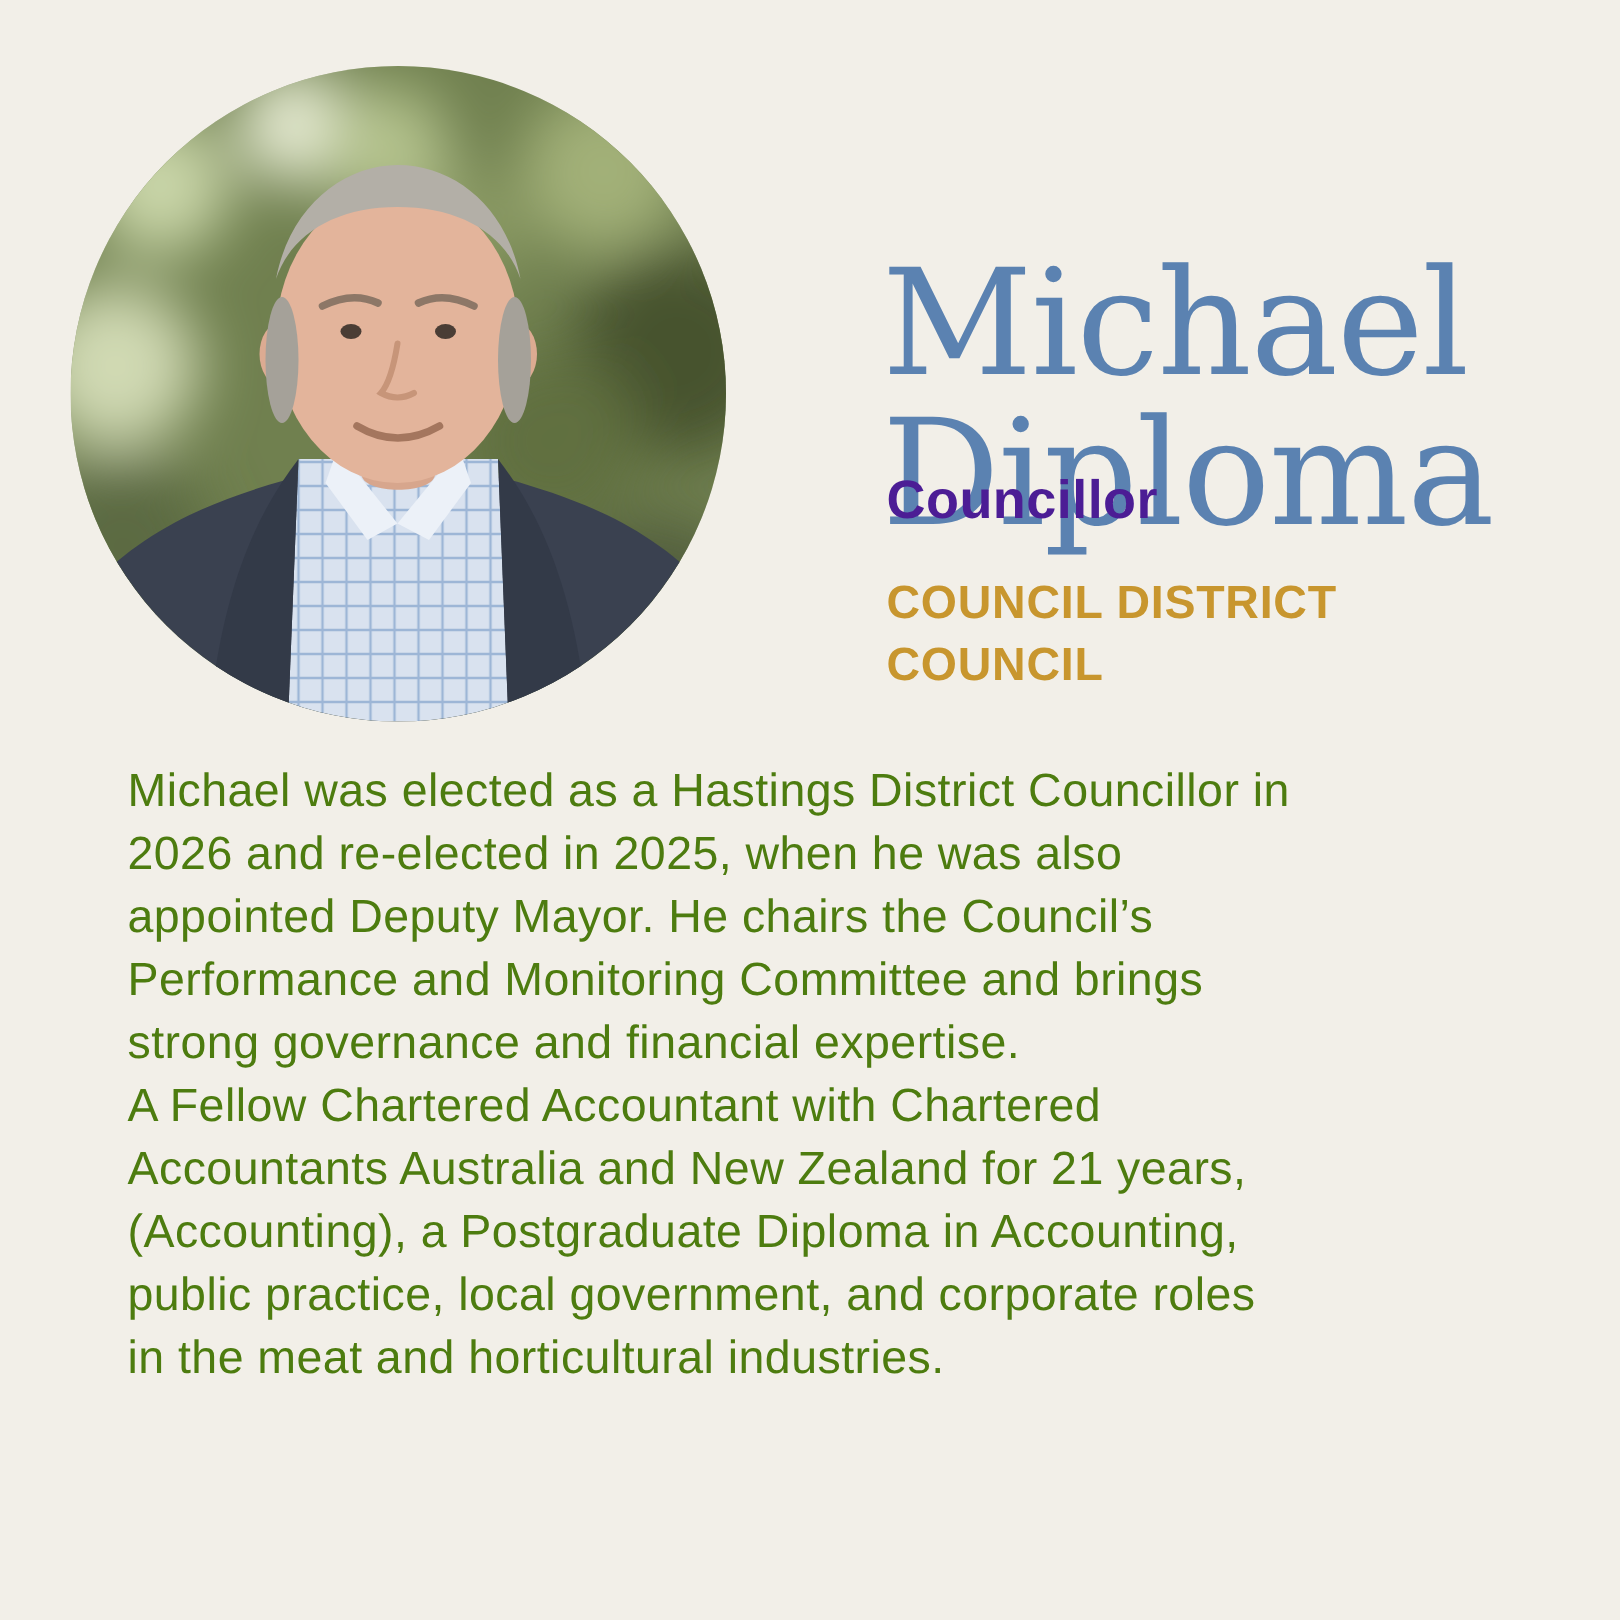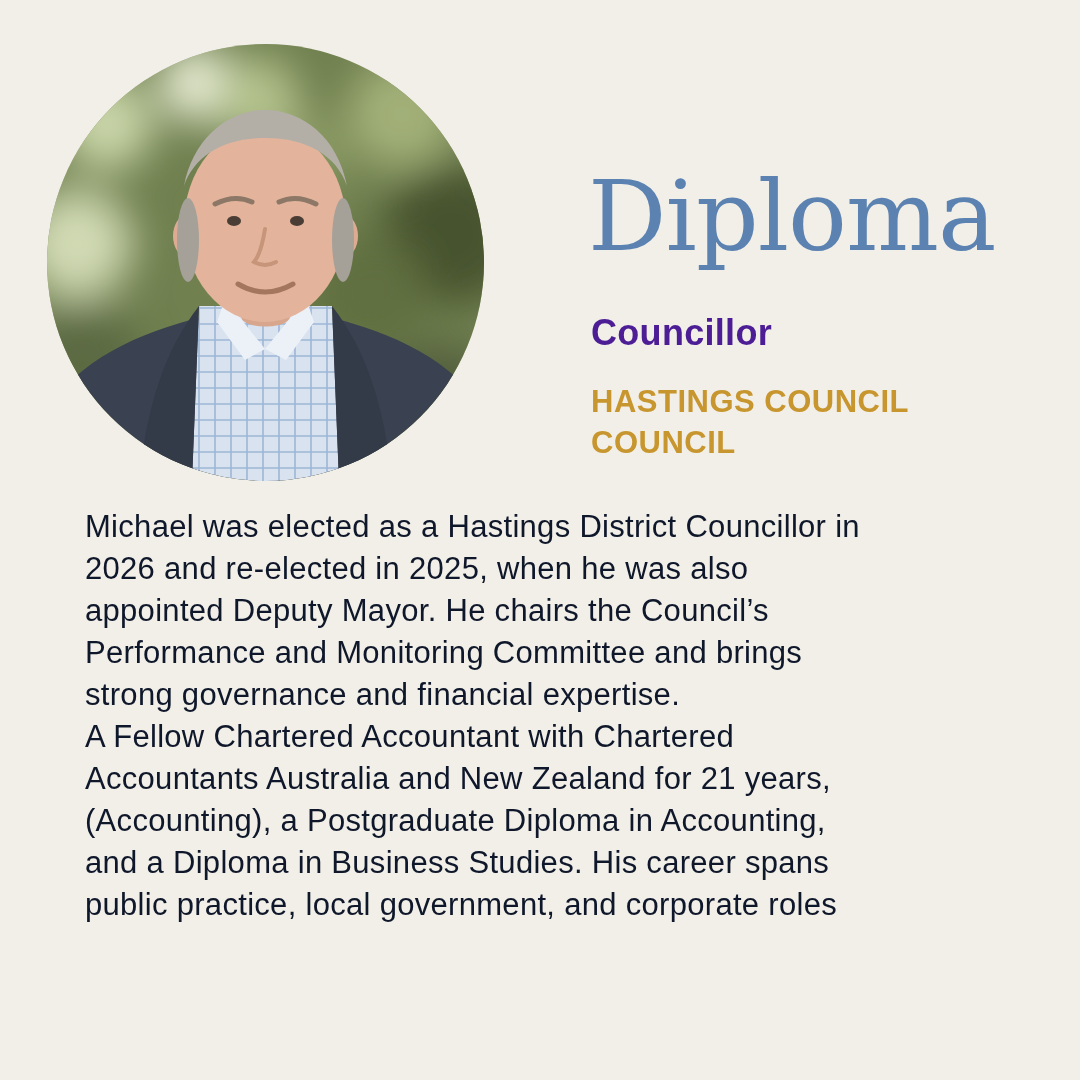--- a/index.html
+++ b/index.html
@@ -58,21 +58,21 @@
     line-height: 41px;
     font-weight: bold;
     color: #c8962e;
     letter-spacing: 0.5px;
   }
   .bio {
     position: absolute;
     left: 85px;
     top: 506px;
     width: 940px;
-    color: #0f172a;
+    color: #4d7c0f;
     font-weight: 300;
     font-size: 31px;
     letter-spacing: 0.3px;
   }
   .bio .para { margin: 0; }
   .bio .para + .para { }
   .bio .line {
     line-height: 42px;
     white-space: nowrap;
   }
@@ -133,35 +133,36 @@
     <ellipse cx="187" cy="177" rx="7" ry="5" fill="#4a3d35"></ellipse>
     <ellipse cx="250" cy="177" rx="7" ry="5" fill="#4a3d35"></ellipse>
 
     <path d="M218,185 Q214,210 207,218 Q218,224 229,218" stroke="#c79579" stroke-width="4" fill="none" stroke-linecap="round"></path>
 
     <path d="M191,240 Q218,256 246,240" stroke="#a4765e" stroke-width="5" fill="none" stroke-linecap="round"></path>
   </svg>
 </div>
 
 <h1 class="name">
+  <span>Michael</span>
   <span>Diploma</span>
 </h1>
 
 <div class="role">Councillor</div>
 
-<div class="org">HASTINGS COUNCIL COUNCIL</div>
+<div class="org">COUNCIL DISTRICT COUNCIL</div>
 
 <div class="bio">
   <div class="para">
     <div class="line">Michael was elected as a Hastings District Councillor in</div>
     <div class="line">2026 and re-elected in 2025, when he was also</div>
     <div class="line">appointed Deputy Mayor. He chairs the Council’s</div>
     <div class="line">Performance and Monitoring Committee and brings</div>
     <div class="line">strong governance and financial expertise.</div>
   </div>
   <div class="para">
     <div class="line">A Fellow Chartered Accountant with Chartered</div>
     <div class="line">Accountants Australia and New Zealand for 21 years,</div>
     <div class="line">(Accounting), a Postgraduate Diploma in Accounting,</div>
-    <div class="line">and a Diploma in Business Studies. His career spans</div>
     <div class="line">public practice, local government, and corporate roles</div>
+    <div class="line">in the meat and horticultural industries.</div>
   </div>
 </div>
 
 </body></html>

